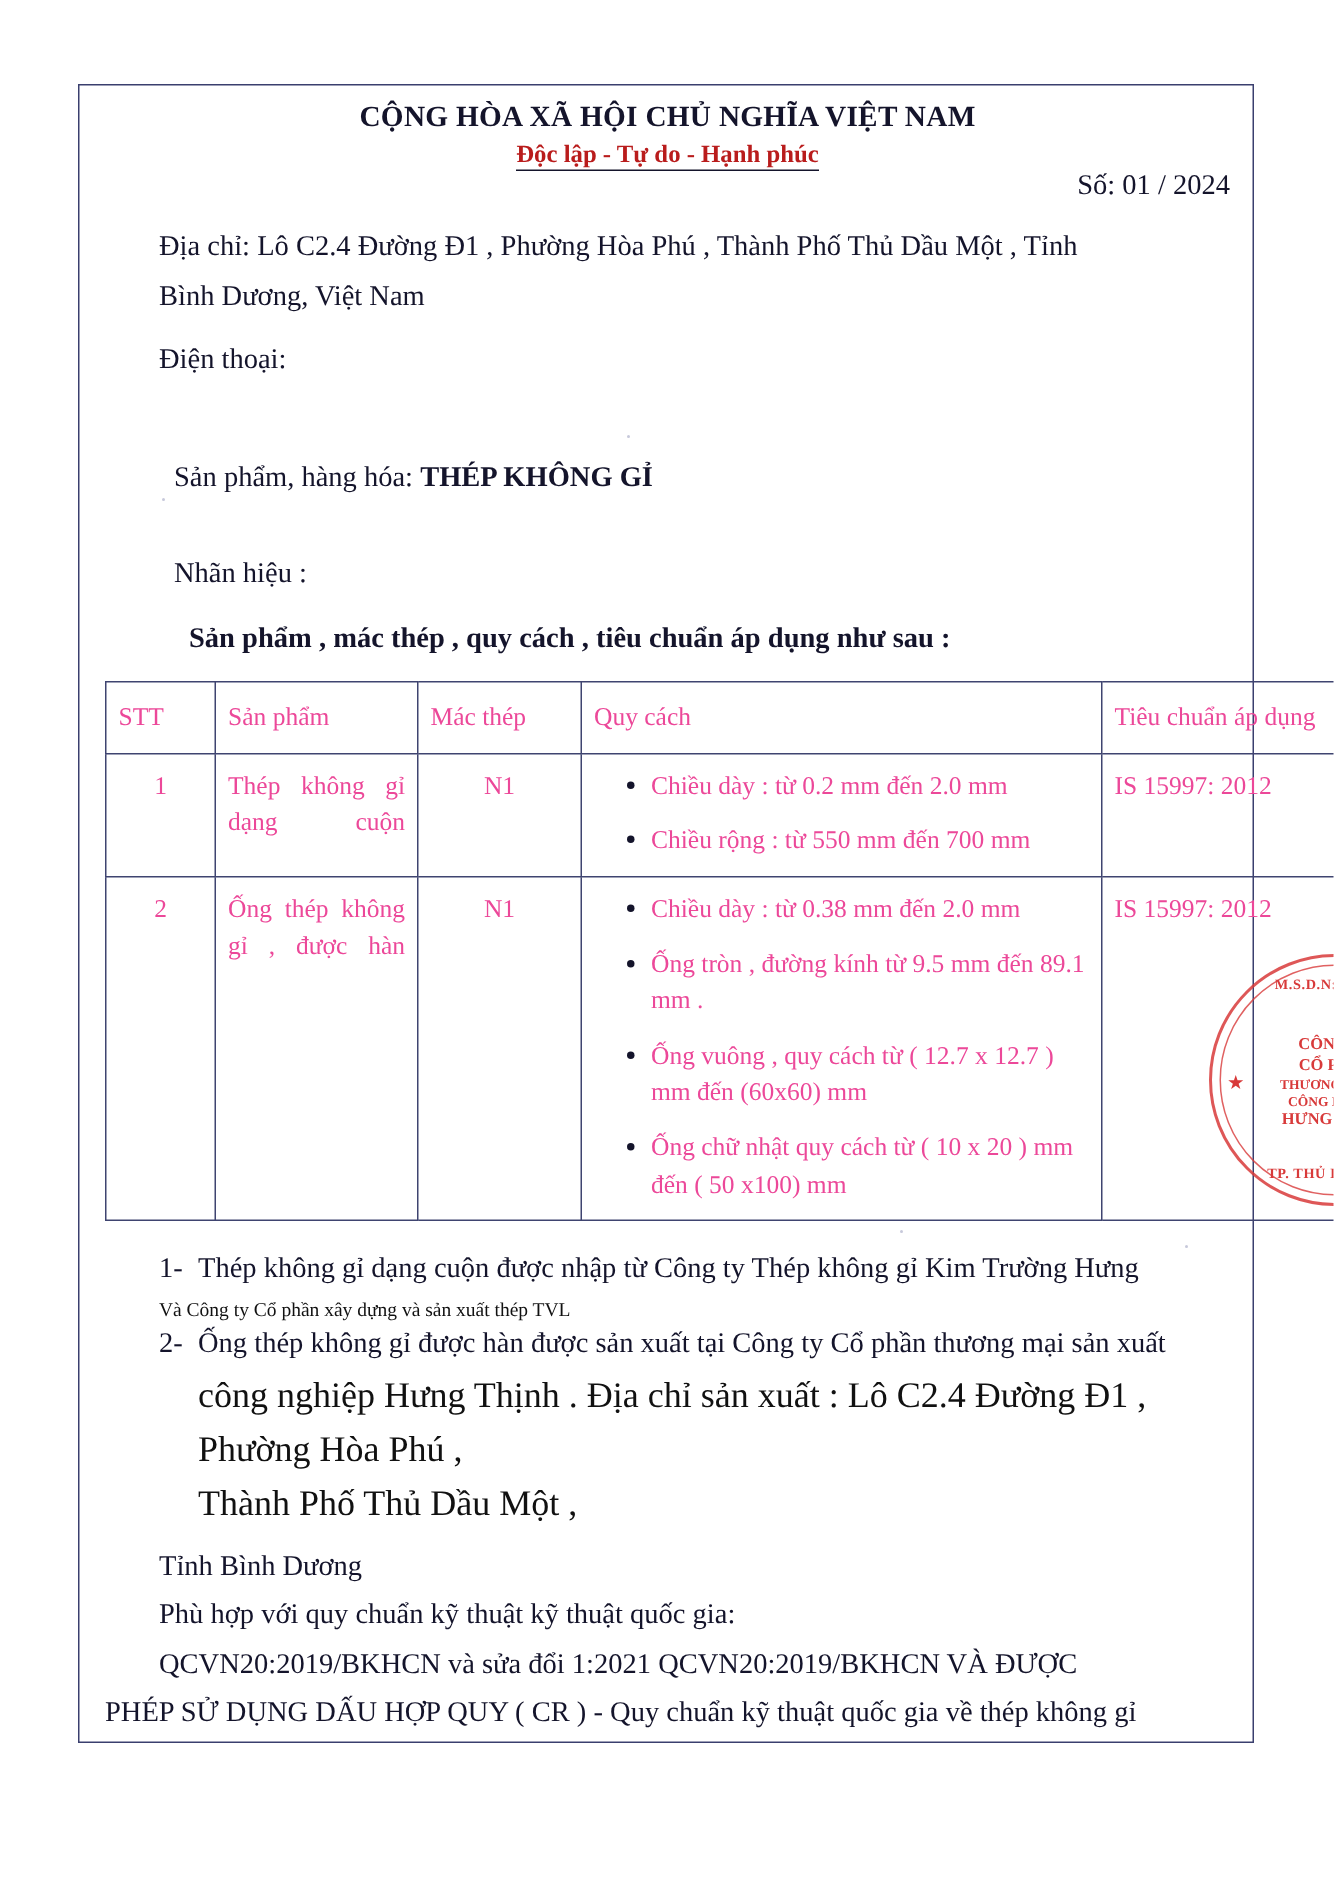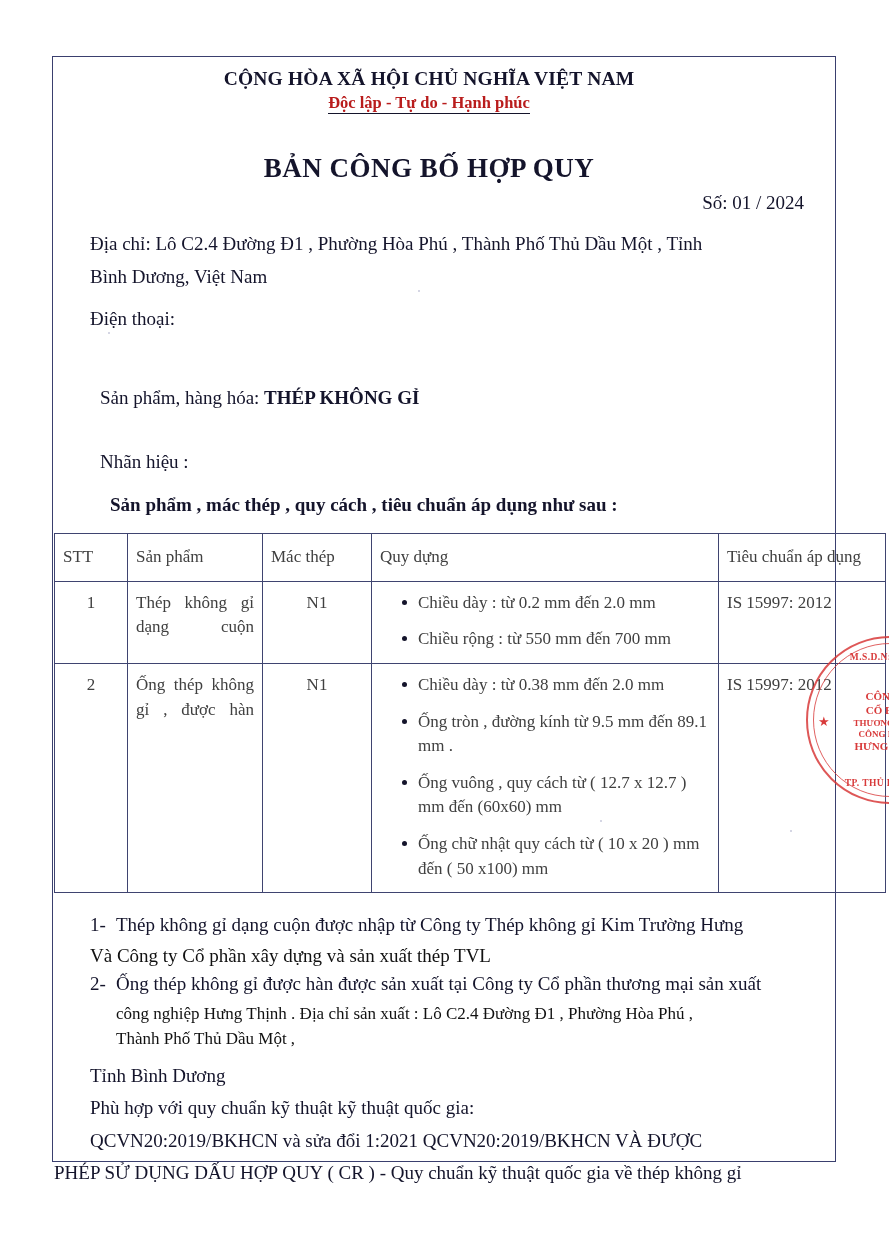--- a/index.html
+++ b/index.html
@@ -29,21 +29,21 @@
     left: 52px;
     top: 56px;
     width: 784px;
     height: 1106px;
     border: 1px solid #3a3f6e;
     box-sizing: border-box;
   }
 
   .content {
     position: absolute;
-    left: 54px;
+    left: 70px;
     top: 68px;
     width: 750px;
     box-sizing: border-box;
   }
 
   .hdr-nation {
     text-align: center;
     font-weight: bold;
     font-size: 19.5px;
     letter-spacing: 0.2px;
@@ -95,21 +95,21 @@
   table.spec {
     border-collapse: collapse;
     width: 750px;
     margin-top: 14px;
     table-layout: fixed;
   }
   table.spec th, table.spec td {
     border: 1px solid #3f4470;
     vertical-align: top;
     font-size: 17px;
-    color: #404040;
+    color: #ec4899;
     padding: 9px 8px;
     line-height: 1.45;
     font-family: Liberation Serif, serif;
   }
   table.spec th {
     font-weight: normal;
     text-align: left;
     padding-top: 11px;
     padding-bottom: 11px;
   }
@@ -155,22 +155,22 @@
   .note-row {
     display: flex;
     font-size: 19px;
     line-height: 1.5;
     color: #14142b;
     padding-left: 36px;
     margin-bottom: 2px;
   }
   .note-num { width: 26px; flex: 0 0 26px; }
   .note-txt { flex: 1 1 auto; }
-  .note-cont { padding-left: 36px; font-size: 19px; line-height: 1.5; }
-  .note-cont2 { padding-left: 62px; font-size: 17px; line-height: 1.5; }
+  .note-cont { padding-left: 36px; font-size: 13px; line-height: 1.5; }
+  .note-cont2 { padding-left: 62px; font-size: 24px; line-height: 1.5; }
 
   .justify { text-align: justify; }
 
   
   .seal {
     position: absolute;
     left: 806px;
     top: 636px;
     width: 168px;
     height: 168px;
@@ -239,40 +239,39 @@
 
 <div class="page">
 
   <div class="scan-frame"></div>
 
   <div class="content">
 
     <div class="hdr-nation">CỘNG HÒA XÃ HỘI CHỦ NGHĨA VIỆT NAM</div>
     <div class="hdr-motto"><span>Độc lập - Tự do - Hạnh phúc</span></div>
 
-    <div class="doc-title">BẢN CÔNG BỐ HỢP QUY</div>
     <div class="doc-number">Số: 01 / 2024</div>
 
     <div class="para indent-1">Địa chỉ: Lô C2.4 Đường Đ1 , Phường Hòa Phú , Thành Phố Thủ Dầu Một , Tỉnh</div>
     <div class="para indent-1">Bình Dương, Việt Nam</div>
     <div class="spacer-sm"></div>
     <div class="para indent-1">Điện thoại:</div>
     <div class="spacer-sm"></div>
     <div class="para indent-2"><span>Sản phẩm, hàng hóa:</span> <span class="bold">THÉP KHÔNG GỈ</span></div>
     <div class="para indent-2">Nhãn hiệu :</div>
     <div class="spacer-sm"></div>
     <div class="para indent-3">Sản phẩm , mác thép , quy cách , tiêu chuẩn áp dụng như sau :</div>
 
     <table class="spec">
       <thead>
         <tr>
           <th class="c-stt">STT</th>
           <th class="c-prod">Sản phẩm</th>
           <th class="c-mac">Mác thép</th>
-          <th class="c-spec">Quy dựng</th>
+          <th class="c-spec">Quy cách</th>
           <th class="c-std">Tiêu chuẩn áp dụng</th>
         </tr>
       </thead>
       <tbody>
         <tr>
           <td class="c-stt">1</td>
           <td class="c-prod">Thép không gỉ dạng cuộn</td>
           <td class="c-mac">N1</td>
           <td class="c-spec">
             <ul class="bullets">

